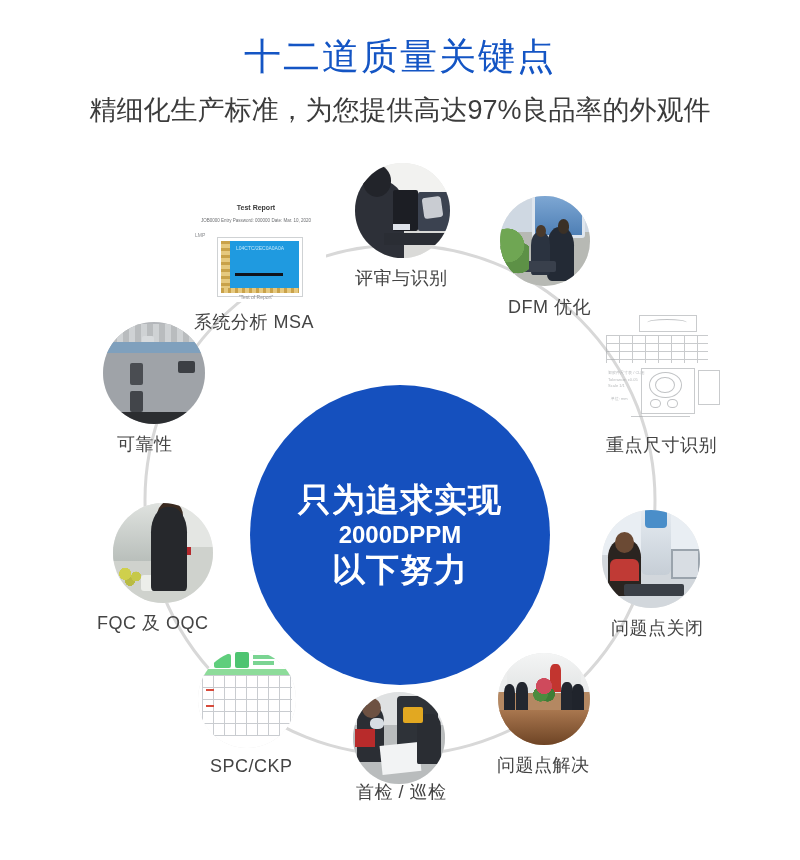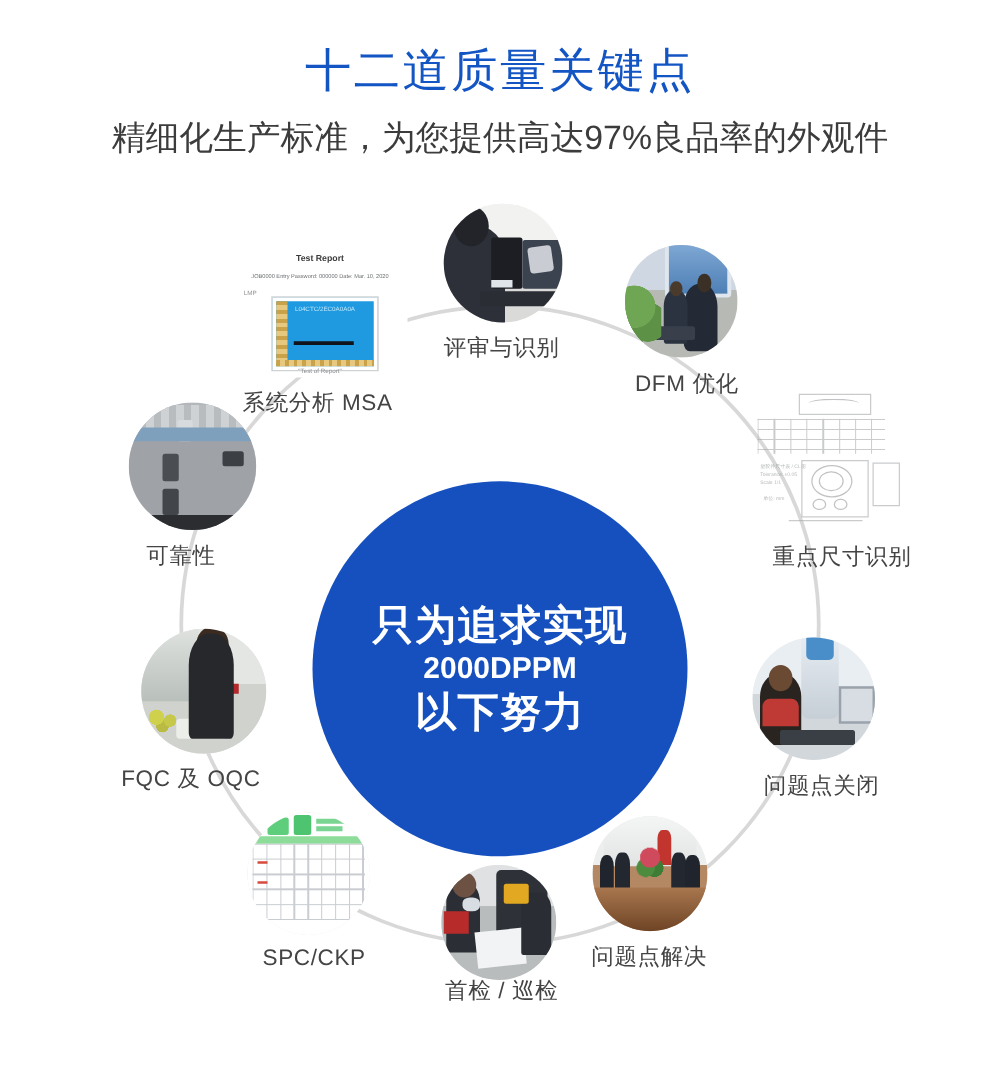--- a/index.html
+++ b/index.html
@@ -273,37 +273,37 @@
       <div class="tx" style="left:4%;top:62%;">Scale 1/1</div>
       <div class="tx" style="left:6%;top:74%;">单位: mm</div>
       <div class="box"></div>
       <div class="circ"></div>
       <div class="circ2"></div>
       <div class="sm1"></div>
       <div class="sm2"></div>
       <div class="side"></div>
       <div class="dim"></div>
     </div>
-    <div class="caption" style="left:15px;top:118px;font-family:Liberation Mono, monospace;">重点尺寸识别</div>
+    <div class="caption" style="left:3px;top:118px;font-family:Liberation Mono, monospace;">重点尺寸识别</div>
   </div>
 
   <div class="node" style="left:602px;top:510px;">
     <div class="photo" style="width:98px;height:98px;">
       <div class="ph sc-cmm">
         <div class="c1"></div>
           <div class="c2"></div>
           <div class="c3"></div>
         <div class="c4"></div>
           <div class="c5"></div>
       </div>
     </div>
     <div class="caption" style="left:9px;top:106px;">问题点关闭</div>
   </div>
 
-  <div class="node" style="left:474px;top:653px;">
+  <div class="node" style="left:498px;top:653px;">
     <div class="photo" style="width:92px;height:92px;">
       <div class="ph sc-meet">
         <div class="s1"></div>
           <div class="s2"></div>
           <div class="s3"></div>
         <div class="s4"></div>
           <div class="s5"></div>
           <div class="s6"></div>
       </div>
     </div>

